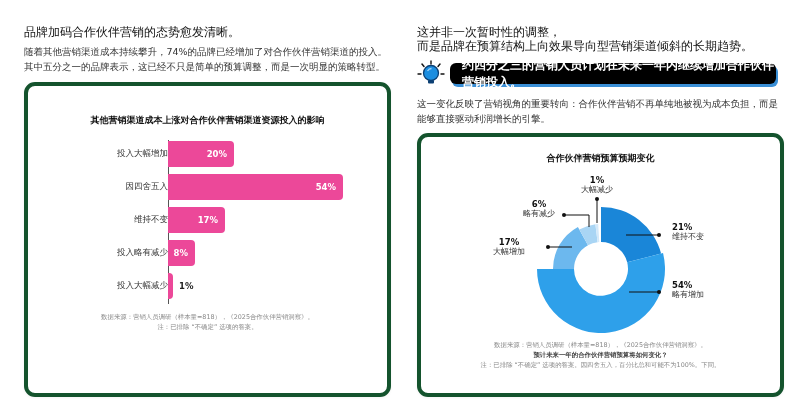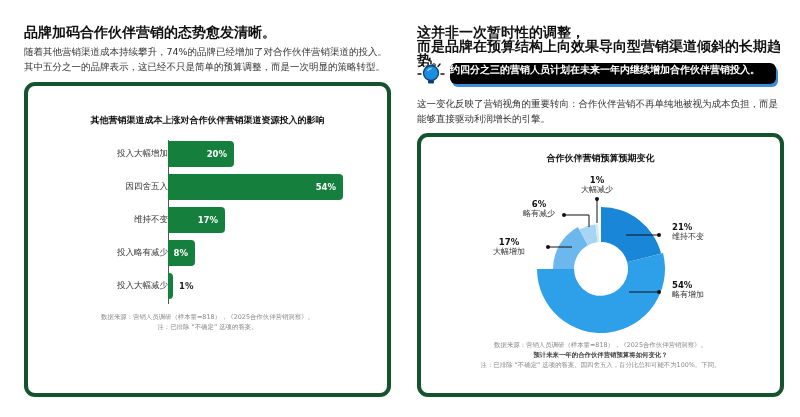--- a/index.html
+++ b/index.html
@@ -1,29 +1,29 @@
 <!DOCTYPE html>
 <html><head>
 <meta charset="utf-8">
 <style>
   html,body{margin:0;padding:0;background:#ffffff;}
   body{width:800px;height:417px;position:relative;overflow:hidden;font-family:"DejaVu Sans","Liberation Sans",sans-serif;color:#222;}
   .abs{position:absolute;}
-  .h-title{font-size:14px;font-weight:bold;color:#111;line-height:14px;}
+  .h-title{font-size:12px;font-weight:normal;color:#111;line-height:14px;}
   .body-text{font-size:9.5px;color:#333;line-height:15px;}
   .card{position:absolute;background:#fff;border:4px solid #14532d;border-radius:11px;box-shadow:0 1px 3px rgba(0,0,0,0.05);}
   .chart-title{font-size:9px;font-weight:bold;color:#111;text-align:center;}
   .bar-row{position:absolute;left:0;height:26px;display:flex;align-items:center;}
   .bar-label{width:130px;text-align:right;font-size:8.5px;color:#333;box-sizing:border-box;}
-  .bar{height:26px;background:#15803d;border-radius:0 4px 4px 0;position:relative;}
+  .bar{height:26px;background:#ec4899;border-radius:0 4px 4px 0;position:relative;}
   .bar-val{position:absolute;right:7px;top:0;line-height:26px;font-size:8.5px;font-weight:bold;color:#fff;}
   .bar-val.outside{right:auto;left:calc(100% + 6px);color:#222;}
   .axis-line{position:absolute;width:1px;background:#555;}
   .src{font-size:6.4px;color:#888;text-align:center;line-height:10px;}
-  .callout{position:absolute;background:#000;color:#fff;border-radius:6px;font-size:10px;font-weight:bold;box-shadow:2px 3px 0 #3a8fd6;display:flex;align-items:flex-start;box-sizing:border-box;}
+  .callout{position:absolute;background:#000;color:#fff;border-radius:6px;font-size:12px;font-weight:bold;box-shadow:2px 3px 0 #3a8fd6;display:flex;align-items:center;padding-left:12px;box-sizing:border-box;}
   .pie-label{position:absolute;font-size:8px;color:#333;line-height:10px;}
   .pie-label .pct{font-weight:bold;font-size:8.5px;color:#111;}
 </style>
 </head>
 <body>
 
 <div class="abs h-title" style="left:24px;top:25px;">品牌加码合作伙伴营销的态势愈发清晰。</div>
 <div class="abs body-text" style="left:24px;top:44px;width:370px;">
   <div>随着其他营销渠道成本持续攀升，74%的品牌已经增加了对合作伙伴营销渠道的投入。</div>
   <div>其中五分之一的品牌表示，这已经不只是简单的预算调整，而是一次明显的策略转型。</div>

